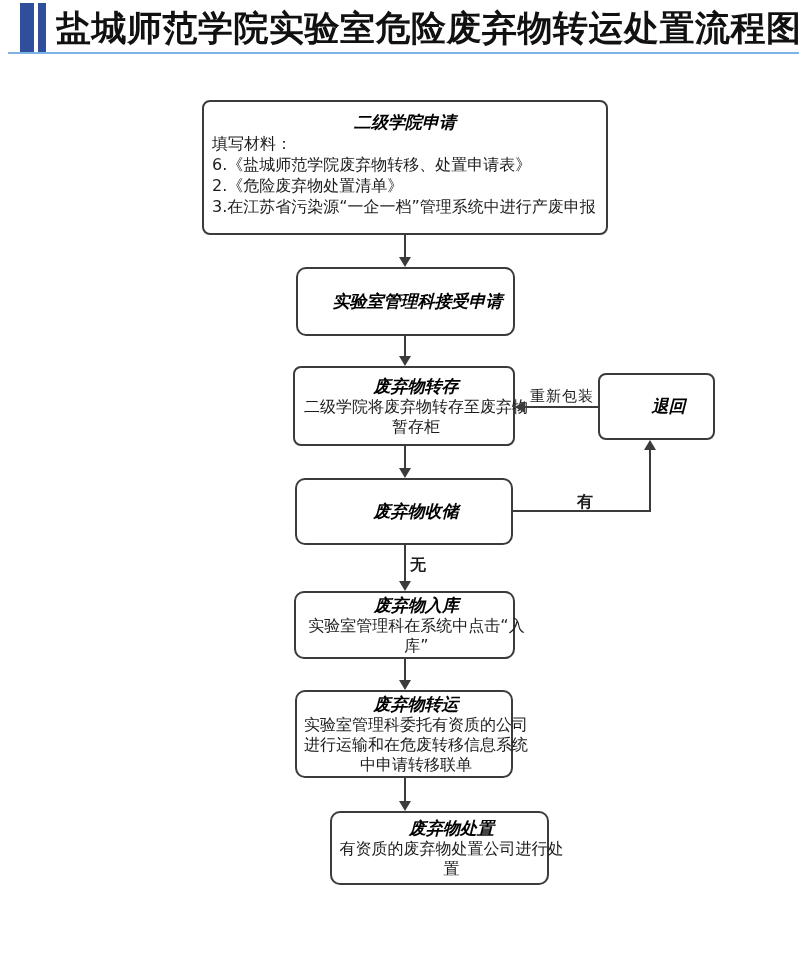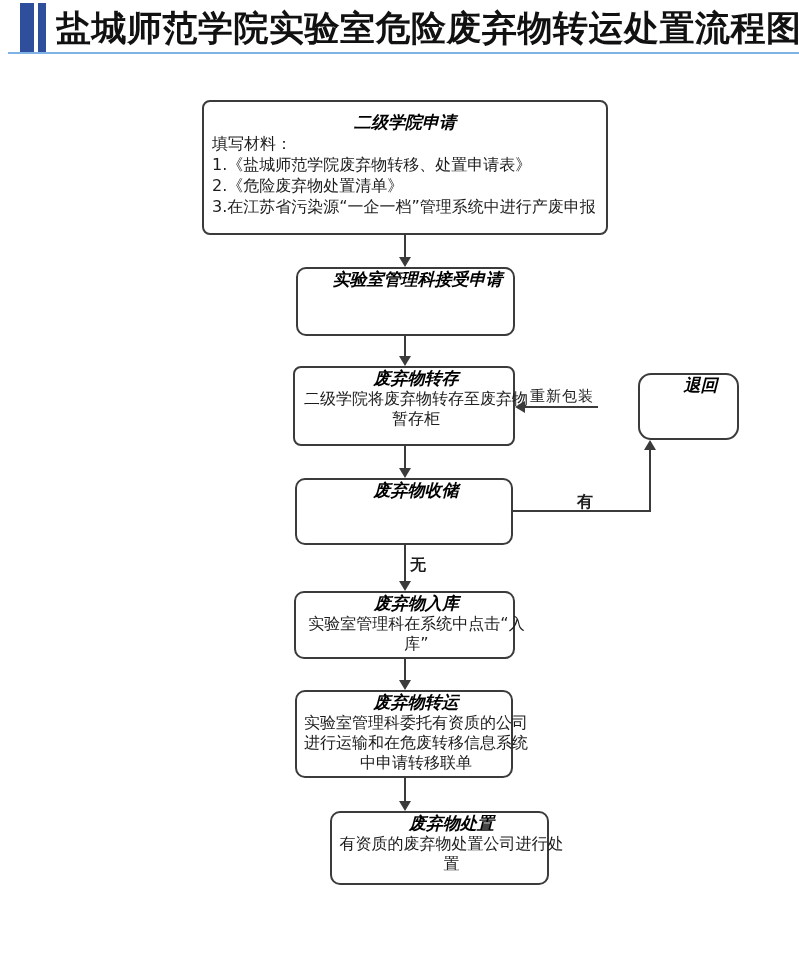--- a/index.html
+++ b/index.html
@@ -9,35 +9,35 @@
   
   .accent-bar{position:absolute;background:#2F4E9C;}
   #bar1{left:20px;top:3px;width:14px;height:49px;}
   #bar2{left:38px;top:3px;width:8px;height:49px;}
   #page-title{position:absolute;left:56px;top:8px;font-size:35px;line-height:40px;
     font-weight:bold;color:#111;letter-spacing:0.5px;white-space:nowrap;}
   #header-rule{position:absolute;left:8px;top:52px;width:791px;height:2px;background:#7FB2E5;}
 
   
   .fbox{position:absolute;box-sizing:border-box;border:2px solid #3B3B3B;border-radius:10px;
-    background:#fff;display:flex;flex-direction:column;align-items:center;justify-content:flex-start;
+    background:#fff;display:flex;flex-direction:column;align-items:center;justify-content:center;
     color:#1c1c1c;padding-left:24px;}
   .fbox .btitle{font-weight:bold;font-size:17px;line-height:21px;color:#000;white-space:nowrap;font-style:italic;}
   .fbox .bline{font-size:16px;line-height:20px;white-space:nowrap;text-align:center;}
   #box-apply{left:202px;top:100px;width:406px;height:135px;border-radius:8px;
     align-items:stretch;justify-content:flex-start;padding:9px 8px 0 8px;}
   #box-apply .btitle{text-align:center;line-height:22px;}
   #box-apply .bline{text-align:left;line-height:21px;font-size:16px;}
   #box-accept{left:296px;top:267px;width:219px;height:69px;}
   #box-store{left:293px;top:366px;width:222px;height:80px;border-radius:8px;}
   #box-collect{left:295px;top:478px;width:218px;height:67px;}
   #box-in{left:294px;top:591px;width:221px;height:68px;}
   #box-trans{left:295px;top:690px;width:218px;height:88px;}
   #box-dispose{left:294px;top:811px;width:219px;height:74px;margin-left:36px;}
-  #box-return{left:598px;top:373px;width:101px;height:67px;border-radius:13px;margin-left:40px;}
+  #box-return{left:598px;top:373px;width:117px;height:67px;border-radius:8px;}
 
   
   .vline{position:absolute;width:2px;background:#3B3B3B;}
   .hline{position:absolute;height:2px;background:#3B3B3B;}
   .ah-down{position:absolute;width:0;height:0;border-left:6px solid transparent;
     border-right:6px solid transparent;border-top:10px solid #3B3B3B;}
   .ah-up{position:absolute;width:0;height:0;border-left:6px solid transparent;
     border-right:6px solid transparent;border-bottom:10px solid #3B3B3B;}
   .ah-left{position:absolute;width:0;height:0;border-top:6px solid transparent;
     border-bottom:6px solid transparent;border-right:10px solid #3B3B3B;}
@@ -54,21 +54,21 @@
 <div id="page">
 
   <div id="bar1" class="accent-bar"></div>
   <div id="bar2" class="accent-bar"></div>
   <div id="page-title">盐城师范学院实验室危险废弃物转运处置流程图</div>
   <div id="header-rule"></div>
 
   <div id="box-apply" class="fbox">
     <div class="btitle">二级学院申请</div>
     <div class="bline">填写材料：</div>
-    <div class="bline">1.《盐城师范学院废弃物转移、处置申请表》</div>
+    <div class="bline">6.《盐城师范学院废弃物转移、处置申请表》</div>
     <div class="bline">2.《危险废弃物处置清单》</div>
     <div class="bline">3.在江苏省污染源“一企一档”管理系统中进行产废申报</div>
   </div>
 
   <div class="vline" style="left:404px;top:235px;height:23px"></div>
   <div class="ah-down" style="left:399px;top:257px"></div>
 
   <div id="box-accept" class="fbox">
     <div class="btitle">实验室管理科接受申请</div>
   </div>

